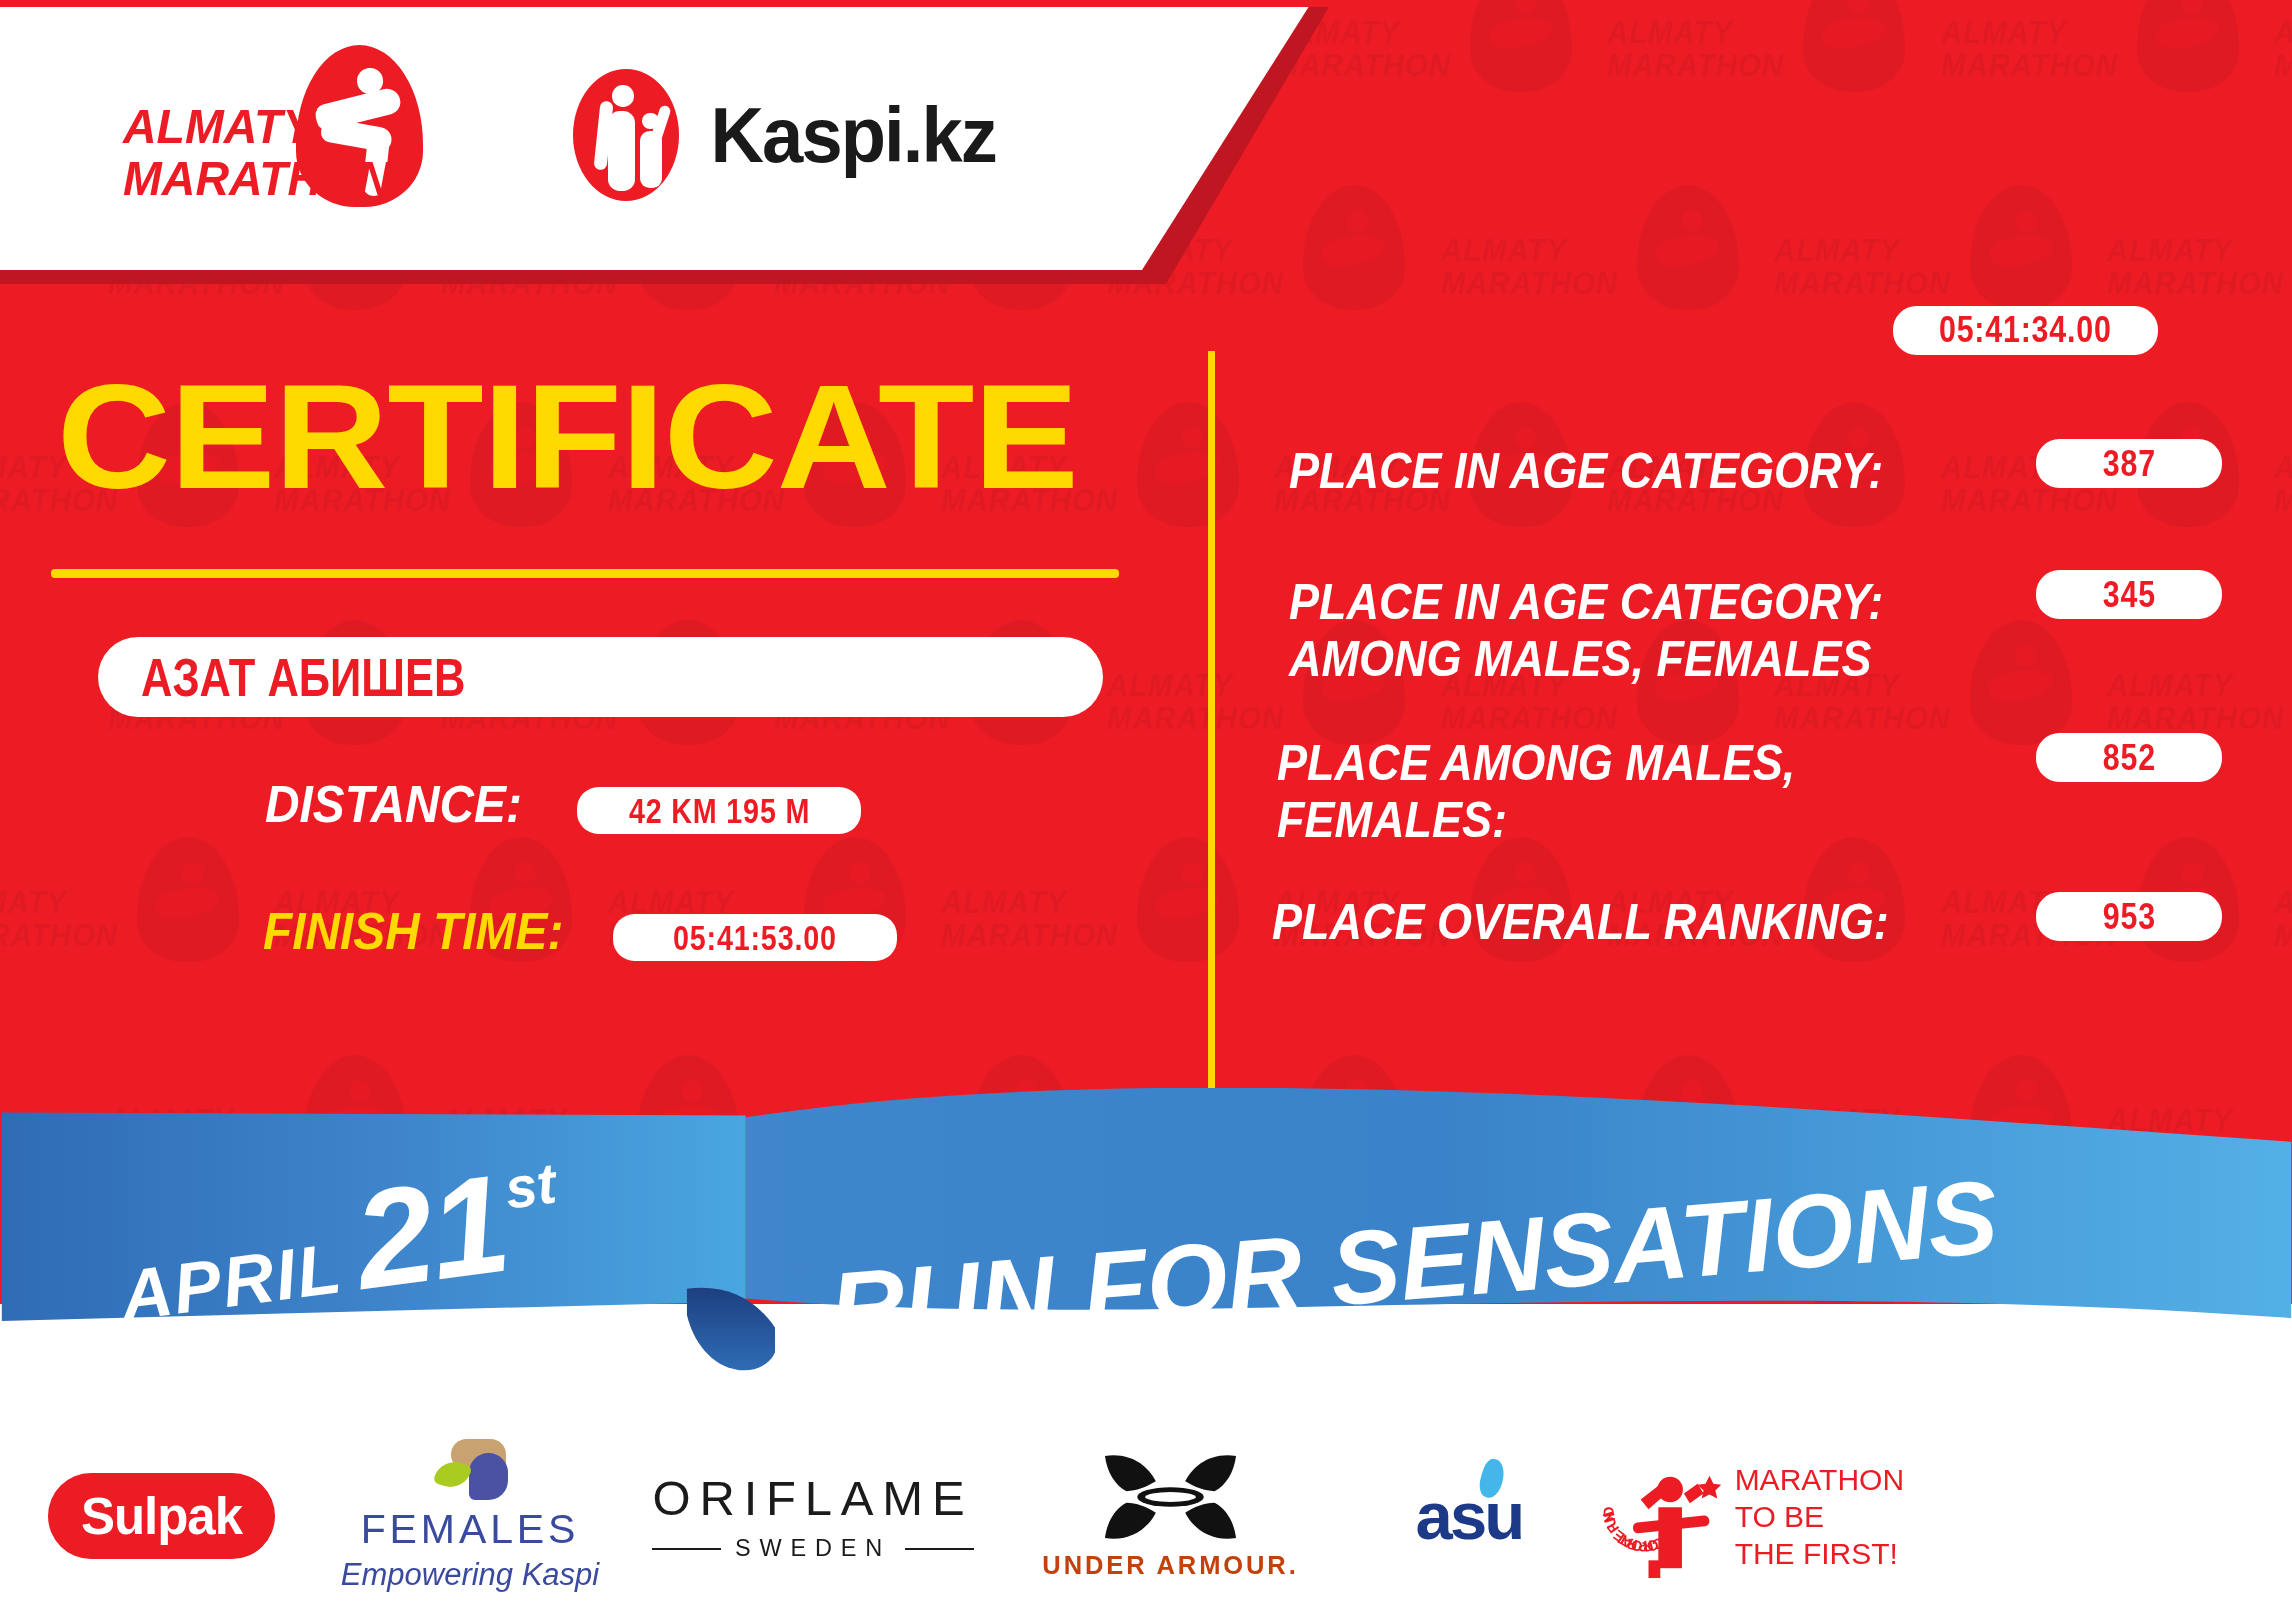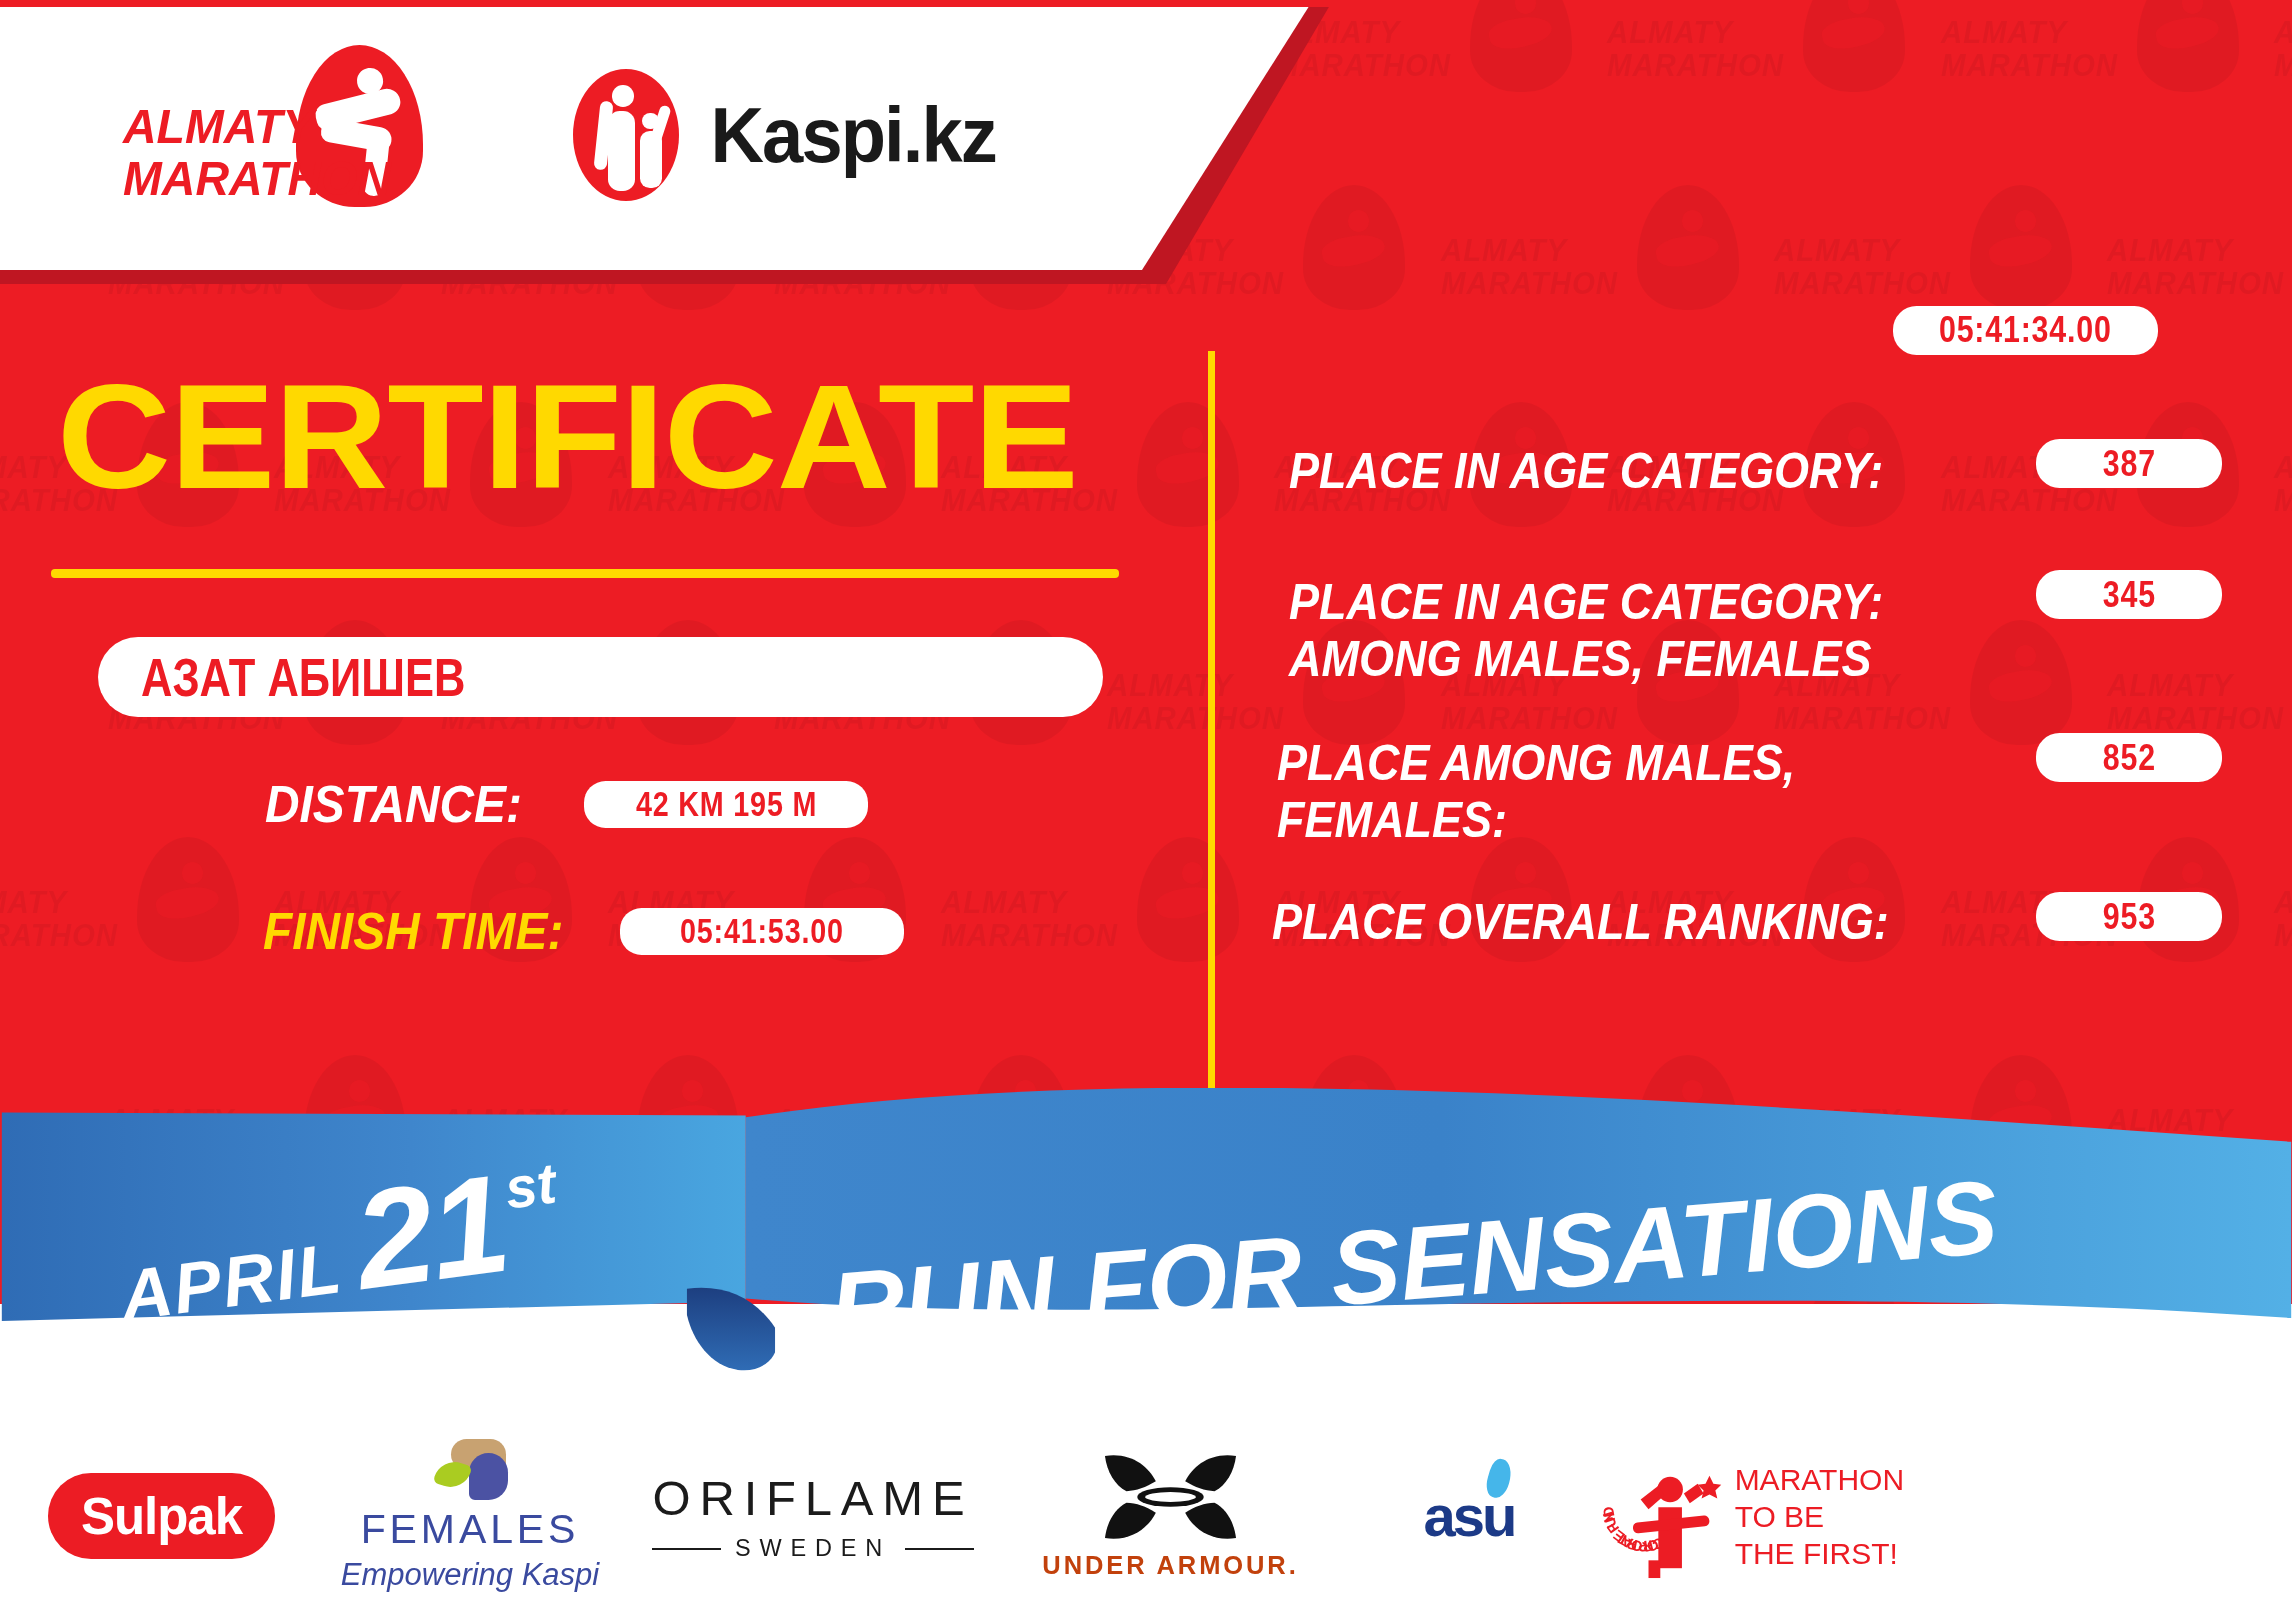--- a/index.html
+++ b/index.html
@@ -250,22 +250,21 @@
     font-weight:bold;
     font-size:53px;
     letter-spacing:0px;
     transform:scaleX(.82);
     transform-origin:left center;
   }
 
   .lrow{
     position:absolute;
     display:flex;
-    align-items:center;
-    gap:7px;
+    align-items:flex-end;
   }
   .lrow .lbl{
     font-weight:bold;
     font-style:italic;
     font-size:52px;
     color:#ffffff;
     letter-spacing:0px;
     transform:scaleX(.92);
     transform-origin:left center;
     white-space:nowrap;
@@ -425,21 +424,21 @@
   .oriflame{text-align:center;color:#1b1b1b;}
   .oriflame .o1{font-size:49px;letter-spacing:8.8px;font-weight:normal;}
   .oriflame .o2{display:flex;align-items:center;gap:13.7px;justify-content:center;margin-top:9.8px;}
   .oriflame .o2 .ln{width:69px;height:2px;background:#1b1b1b;}
   .oriflame .o2 .tx{font-size:23.5px;letter-spacing:8.8px;}
   
   .ua{text-align:right;color:#c2410c;}
   .ua .glyph{width:147px;height:90px;margin:0 auto;position:relative;}
   .ua .t{font-size:25.5px;font-weight:bold;letter-spacing:2.9px;margin-top:9.8px;}
   
-  .asu{position:relative;color:#1c3a87;font-size:58px;font-weight:bold;letter-spacing:-2.9px;line-height:90px;}
+  .asu{position:relative;color:#1c3a87;font-size:67px;font-weight:bold;letter-spacing:-2.9px;line-height:90px;}
   .asu .tick{position:absolute;left:65px;top:-11.8px;width:21.6px;height:39px;background:#45b6ea;border-radius:40% 60% 50% 50%;transform:rotate(16deg);}
   
   .yes{display:flex;align-items:center;gap:25.5px;}
   .yes .bars{position:relative;width:76px;height:98px;}
   .yes .t{color:#6b2d91;font-weight:bold;font-size:31px;line-height:39px;letter-spacing:0px;transform:scaleX(.95);transform-origin:left center;}
   
   .cou{display:flex;align-items:center;gap:15.7px;}
   .cou .fig{position:relative;width:118px;height:116px;}
   .cou .t{color:#ec1c24;font-size:30px;line-height:37px;}
   .cou .arcword{

